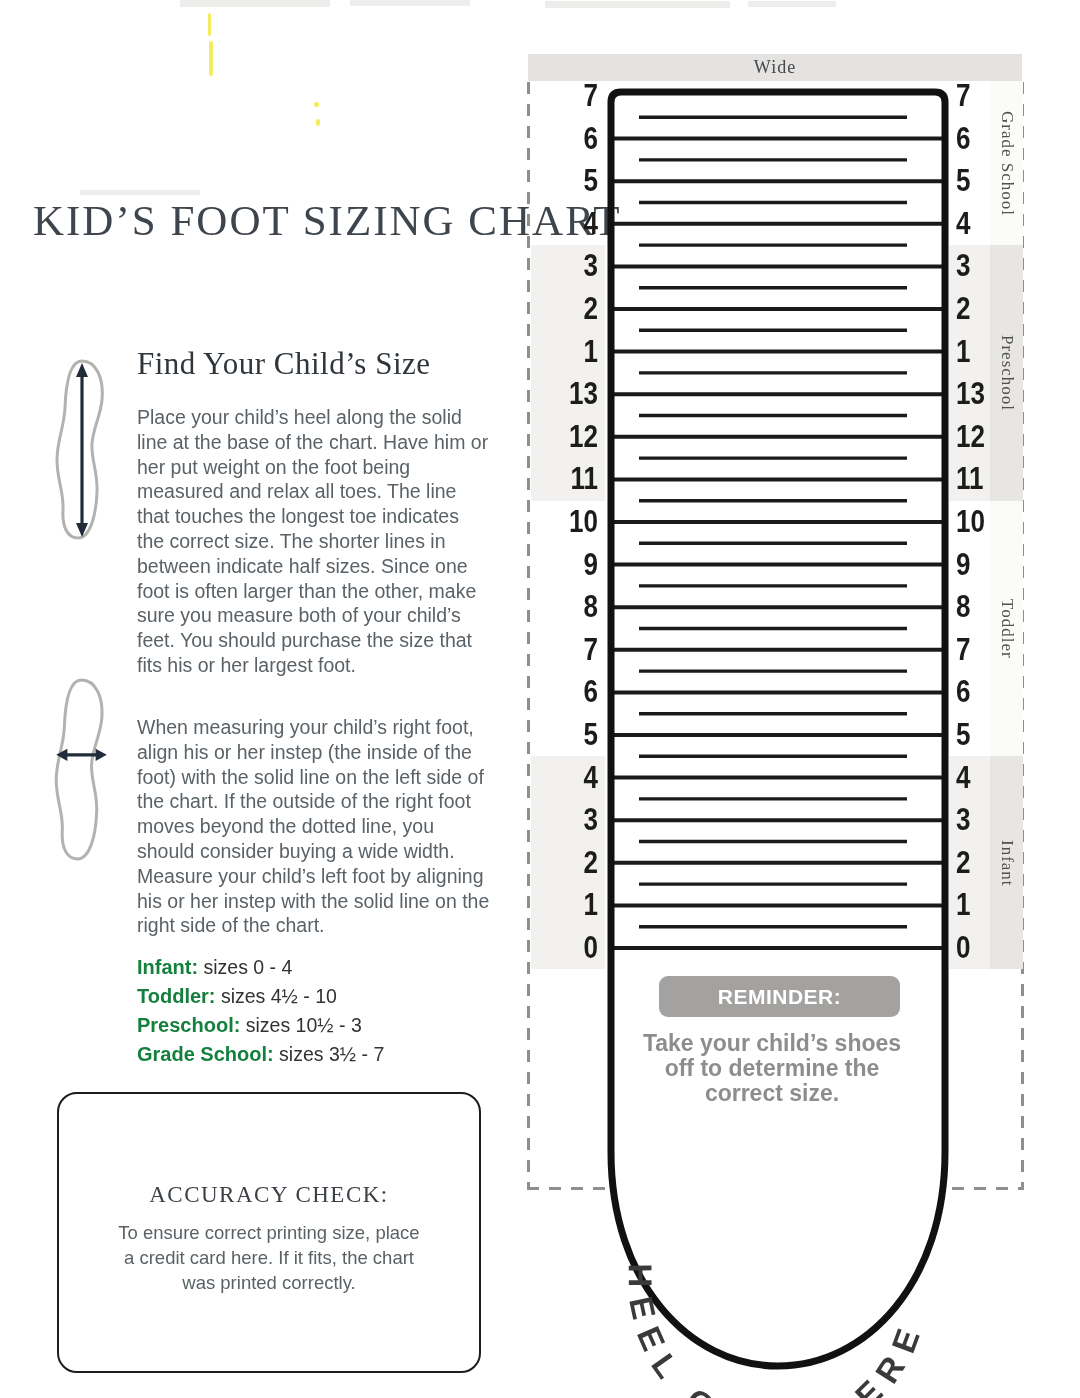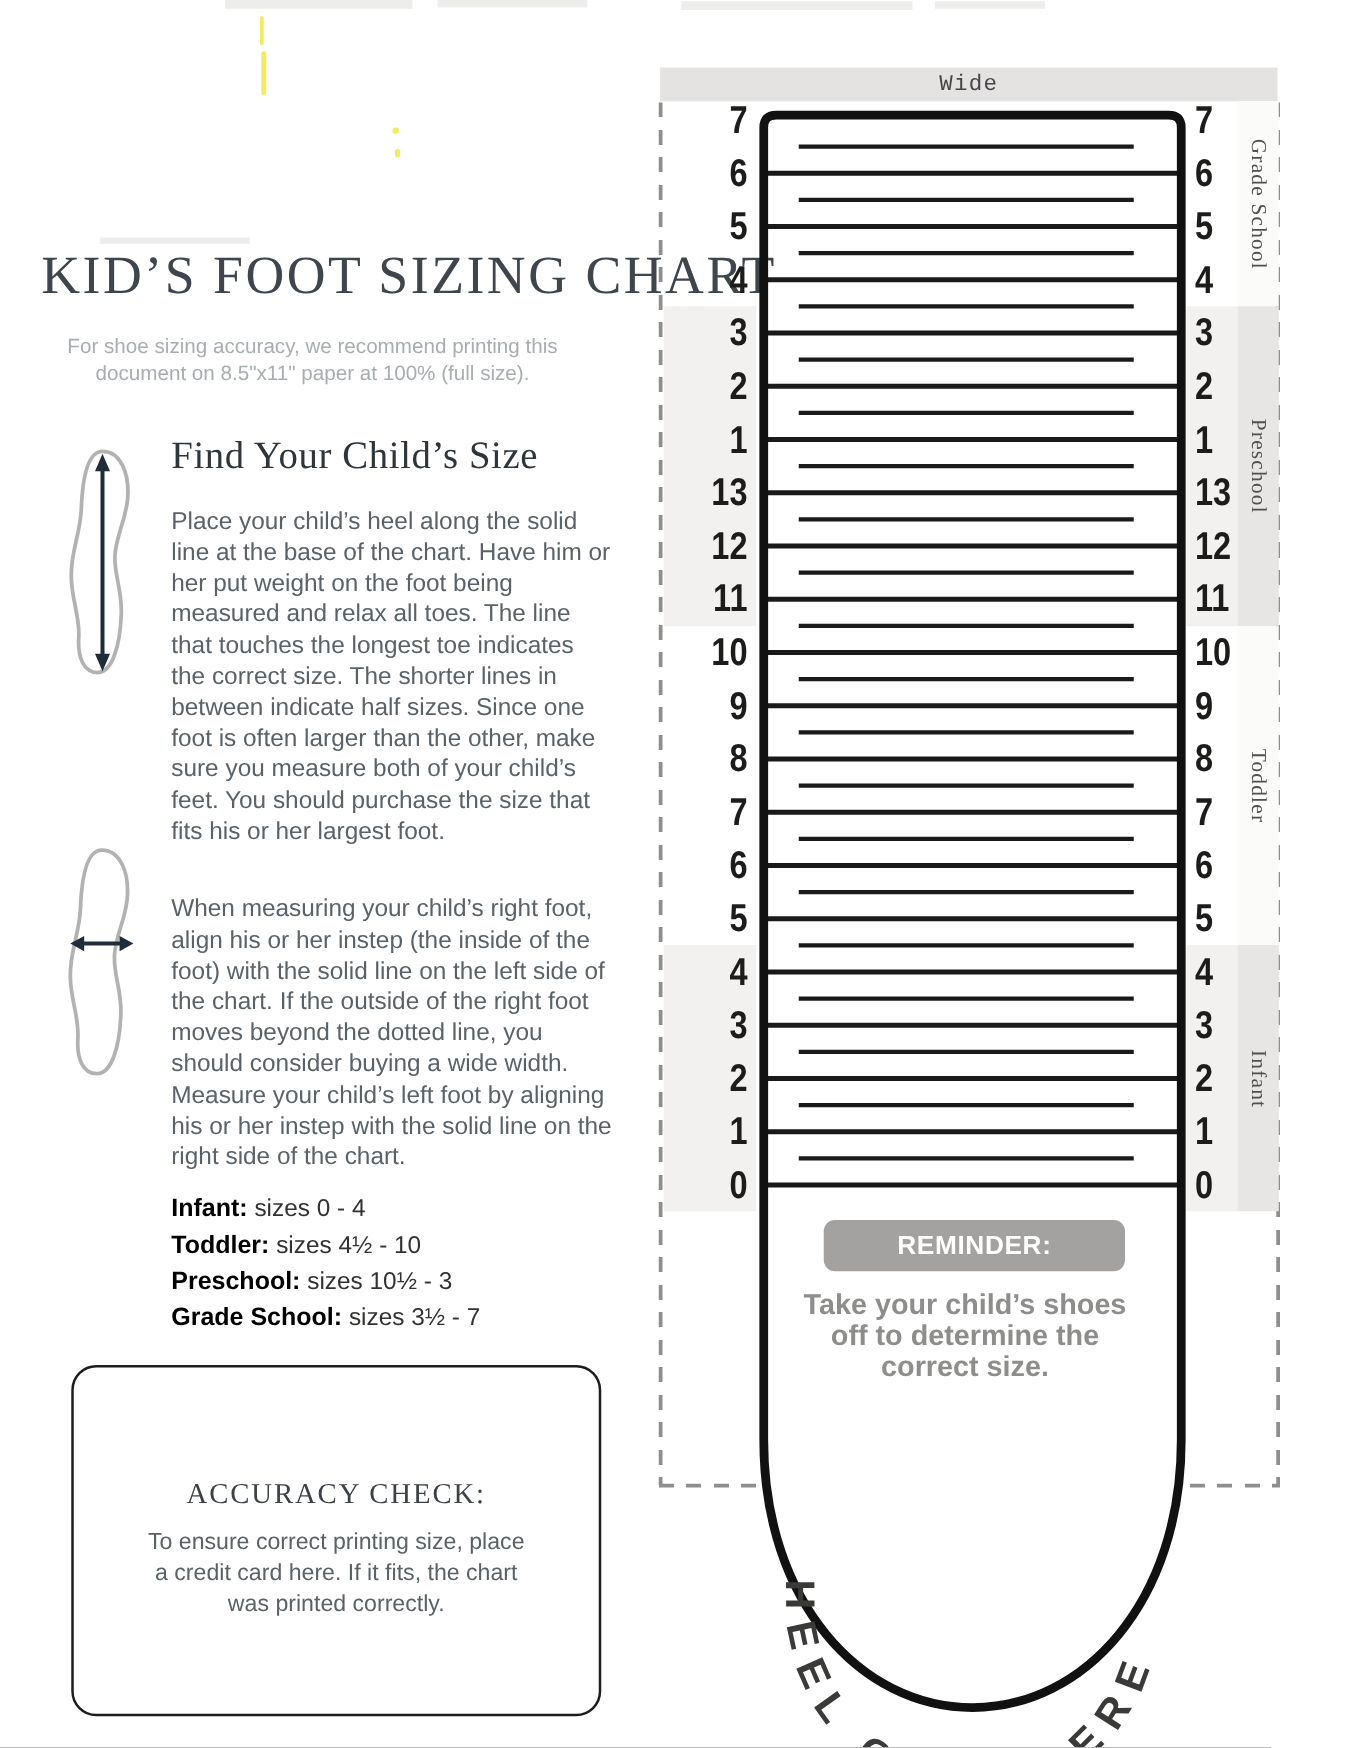--- a/index.html
+++ b/index.html
@@ -24,32 +24,32 @@
   .sec-h{position:absolute;left:137px;margin:0;font-family:"Liberation Serif",serif;
          font-weight:400;font-size:31px;letter-spacing:.5px;color:#2e353b;white-space:nowrap;}
   .sec-h.h1{top:346px;}
   .sec-h.h2{top:668px;}
   .sec-p{position:absolute;left:137px;width:354px;margin:0;font-size:19.5px;line-height:24.8px;color:#5a6267;}
   .sec-p.p1{top:393px;margin-top:12px;}
   .sec-p.p2{top:715px;}
 
   .size-ranges{position:absolute;left:137px;top:953px;}
   .size-row{line-height:29px;font-size:19.5px;color:#323230;}
-  .size-row .lbl{font-weight:700;font-size:20px;color:#000000;}
+  .size-row .lbl{font-weight:700;font-size:20px;color:#15803d;}
 
   .accuracy-box{position:absolute;left:57px;top:1092px;width:424px;height:281px;
                 border:2.5px solid #1d1d1b;border-radius:20px;box-sizing:border-box;text-align:center;}
   .accuracy-box h3{margin:88px 0 0 0;font-family:"Liberation Serif",serif;font-weight:400;
                    font-size:23px;letter-spacing:1.5px;color:#3b4147;}
   .accuracy-box p{margin:12px auto 0 auto;width:330px;font-size:18.5px;line-height:25px;color:#5a6265;}
 
   
   .wide-bar{position:absolute;left:528px;top:54px;width:494px;height:27px;background:#e4e3e1;
             display:flex;align-items:center;justify-content:center;}
-  .wide-bar span{font-family:Liberation Mono, monospace;font-size:18px;color:#45474a;letter-spacing:1px;}
+  .wide-bar span{font-family:Liberation Serif, serif;font-size:18px;color:#45474a;letter-spacing:1px;}
 
   .dashv{position:absolute;width:3px;
          background-image:repeating-linear-gradient(180deg,#8e8e8c 0 12px,transparent 12px 22px);}
   .dashh{position:absolute;height:3px;
          background-image:repeating-linear-gradient(90deg,#8e8e8c 0 12px,transparent 12px 22px);}
   .dash-left{left:527px;top:82px;height:1106px;}
   .dash-right{left:1021px;top:82px;height:1106px;}
   .dash-bl{left:527px;top:1187px;width:84px;}
   .dash-br{left:952px;top:1187px;width:72px;}
 
@@ -81,22 +81,20 @@
   <div class="smudge" style="left:350px;top:0;width:120px;height:6px;"></div>
   <div class="smudge" style="left:545px;top:1px;width:185px;height:7px;"></div>
   <div class="smudge" style="left:748px;top:1px;width:88px;height:6px;"></div>
   <div class="smudge" style="left:80px;top:190px;width:120px;height:5px;"></div>
   <div class="ymark" style="left:208px;top:13px;width:3px;height:23px;"></div>
   <div class="ymark" style="left:209px;top:41px;width:4px;height:35px;"></div>
   <div class="ymark" style="left:314px;top:102px;width:5px;height:5px;"></div>
   <div class="ymark" style="left:316px;top:119px;width:4px;height:7px;"></div>
 
   <h1 class="title" data-bind="page.title">KID’S FOOT SIZING CHART</h1>
-  <p class="subtitle" data-bind-lines="page.subtitle_lines">For shoe sizing accuracy, we recommend printing this
-document on 8.5"x11" paper at 100% (full size).</p>
 
   <svg class="foot-icon icon1" viewBox="0 0 60 188">
     <path d="M 30,5 C 44,5 52,22 50,44 C 48,62 41,72 40,88 C 39,104 46,116 45,136 C 44,160 38,182 26,182
              C 15,182 10,170 11,154 C 12,136 5,124 5,104 C 5,84 12,72 13,52 C 14,24 19,5 30,5 Z" fill="none" stroke="#b2b2b0" stroke-width="3" stroke-linejoin="round" vector-effect="non-scaling-stroke"></path>
     <line x1="30" y1="17" x2="30" y2="171" stroke="#202c3a" stroke-width="3.2"></line>
     <polygon points="24,21 36,21 30,7" fill="#202c3a"></polygon>
     <polygon points="24,167 36,167 30,181" fill="#202c3a"></polygon>
   </svg>
   <h2 class="sec-h h1" data-bind="sections.size.heading">Find Your Child’s Size</h2>
   <p class="sec-p p1" data-bind="sections.size.body">Place your child’s heel along the solid line at the base of the chart. Have him or her put weight on the foot being measured and relax all toes. The line that touches the longest toe indicates the correct size. The shorter lines in between indicate half sizes. Since one foot is often larger than the other, make sure you measure both of your child’s feet. You should purchase the size that fits his or her largest foot.</p>

